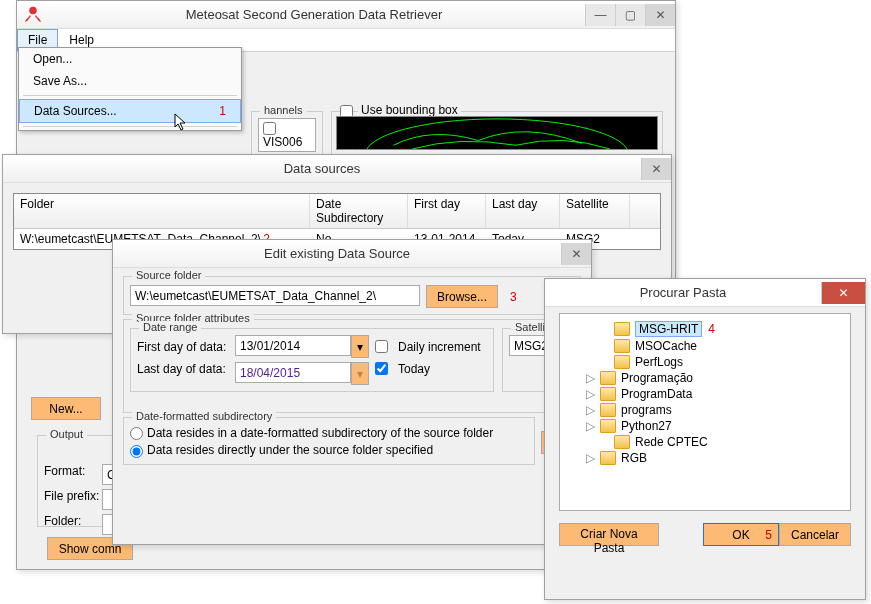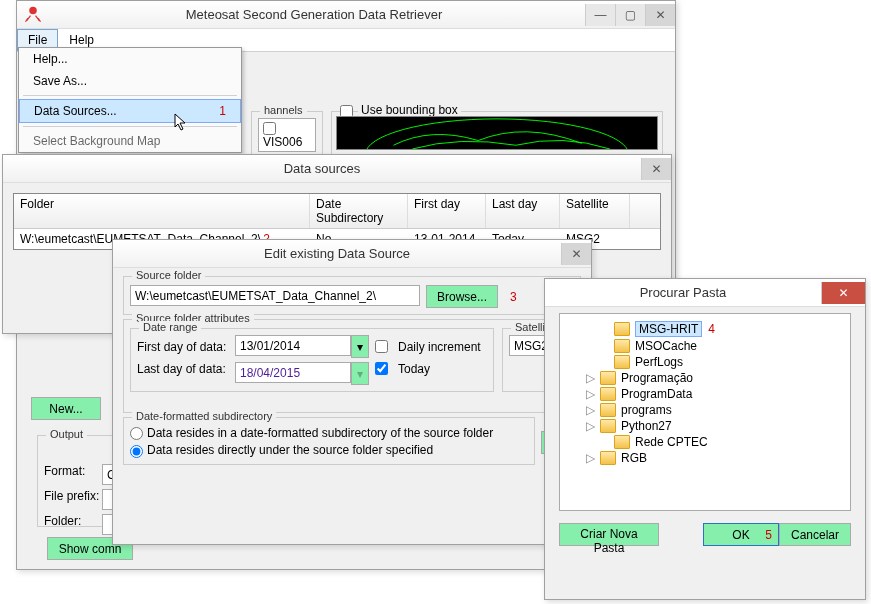--- a/index.html
+++ b/index.html
@@ -21,21 +21,21 @@
 .dropdown { position: absolute; background: #fafafa; border: 1px solid #999; box-shadow: 2px 2px 4px rgba(0,0,0,.2); width: 224px; }
 .dropdown .dd-item { padding: 4px 14px; }
 .dropdown .dd-item.hl { background: #cce8ff; border: 1px solid #7daaf8; }
 .dropdown .dd-item .ann { float: right; color: #c00; }
 .dropdown .sep { height: 1px; background: #d0d0d0; margin: 3px 4px; }
 
 .fieldset { border: 1px solid #ccc; margin: 6px; padding: 8px 6px 6px; position: relative; }
 .fieldset > .legend { position: absolute; top: -8px; left: 8px; background: #f0f0f0; padding: 0 4px; font-size: 11px; color: #333; }
 
 input[type=text], select { background: #fff; border: 1px solid #aaa; padding: 2px 4px; height: 21px; }
-button.btn { background: #86efac; border: 1px solid #aaa; padding: 3px 10px; height: 23px; }
+button.btn { background: #fdba74; border: 1px solid #aaa; padding: 3px 10px; height: 23px; }
 
 .table { background: #fff; border: 1px solid #888; }
 .thead { display: flex; background: linear-gradient(#fff,#eee); border-bottom: 1px solid #ccc; }
 .thead div { padding: 3px 6px; border-right: 1px solid #ddd; }
 .trow { display: flex; }
 .trow div { padding: 3px 6px; }
 
 .radio, .check { margin-right: 4px; vertical-align: middle; }
 
 .globe { background: #000; border: 1px solid #888; position: relative; overflow: hidden; }
@@ -108,26 +108,25 @@
       </div>
     <div style="display:flex;">
         <span style="width:58px;">Folder:</span>
         <input type="text" style="width: 28px;">
       </div>
   </div>
   <button class="btn" style="position:absolute; left:30px; top:536px; width:86px;">Show comn</button>
 </div>
 
 <div class="dropdown" style="left:18px; top:47px;">
-  <div class="dd-item">Help...</div>
+  <div class="dd-item">Open...</div>
   <div class="dd-item">Save As...</div>
   <div class="sep"></div>
   <div class="dd-item hl"><span>Data Sources...</span><span class="ann">1</span></div>
   <div class="sep"></div>
-  <div class="dd-item" style="opacity:.6;">Select Background Map</div>
 </div>
 <div class="cursor" style="left:174px; top:113px;">
   <svg viewBox="0 0 14 18">
       <path d="M1 1 L1 14 L4 11 L7 17 L9 16 L6 10 L11 10 Z" fill="#fff" stroke="#000" stroke-width="1"></path>
     </svg>
 </div>
 
 <div class="window" style="left:2px; top:154px; width:670px; height:180px;">
   <div class="titlebar">
     <span class="title">Data sources</span>

